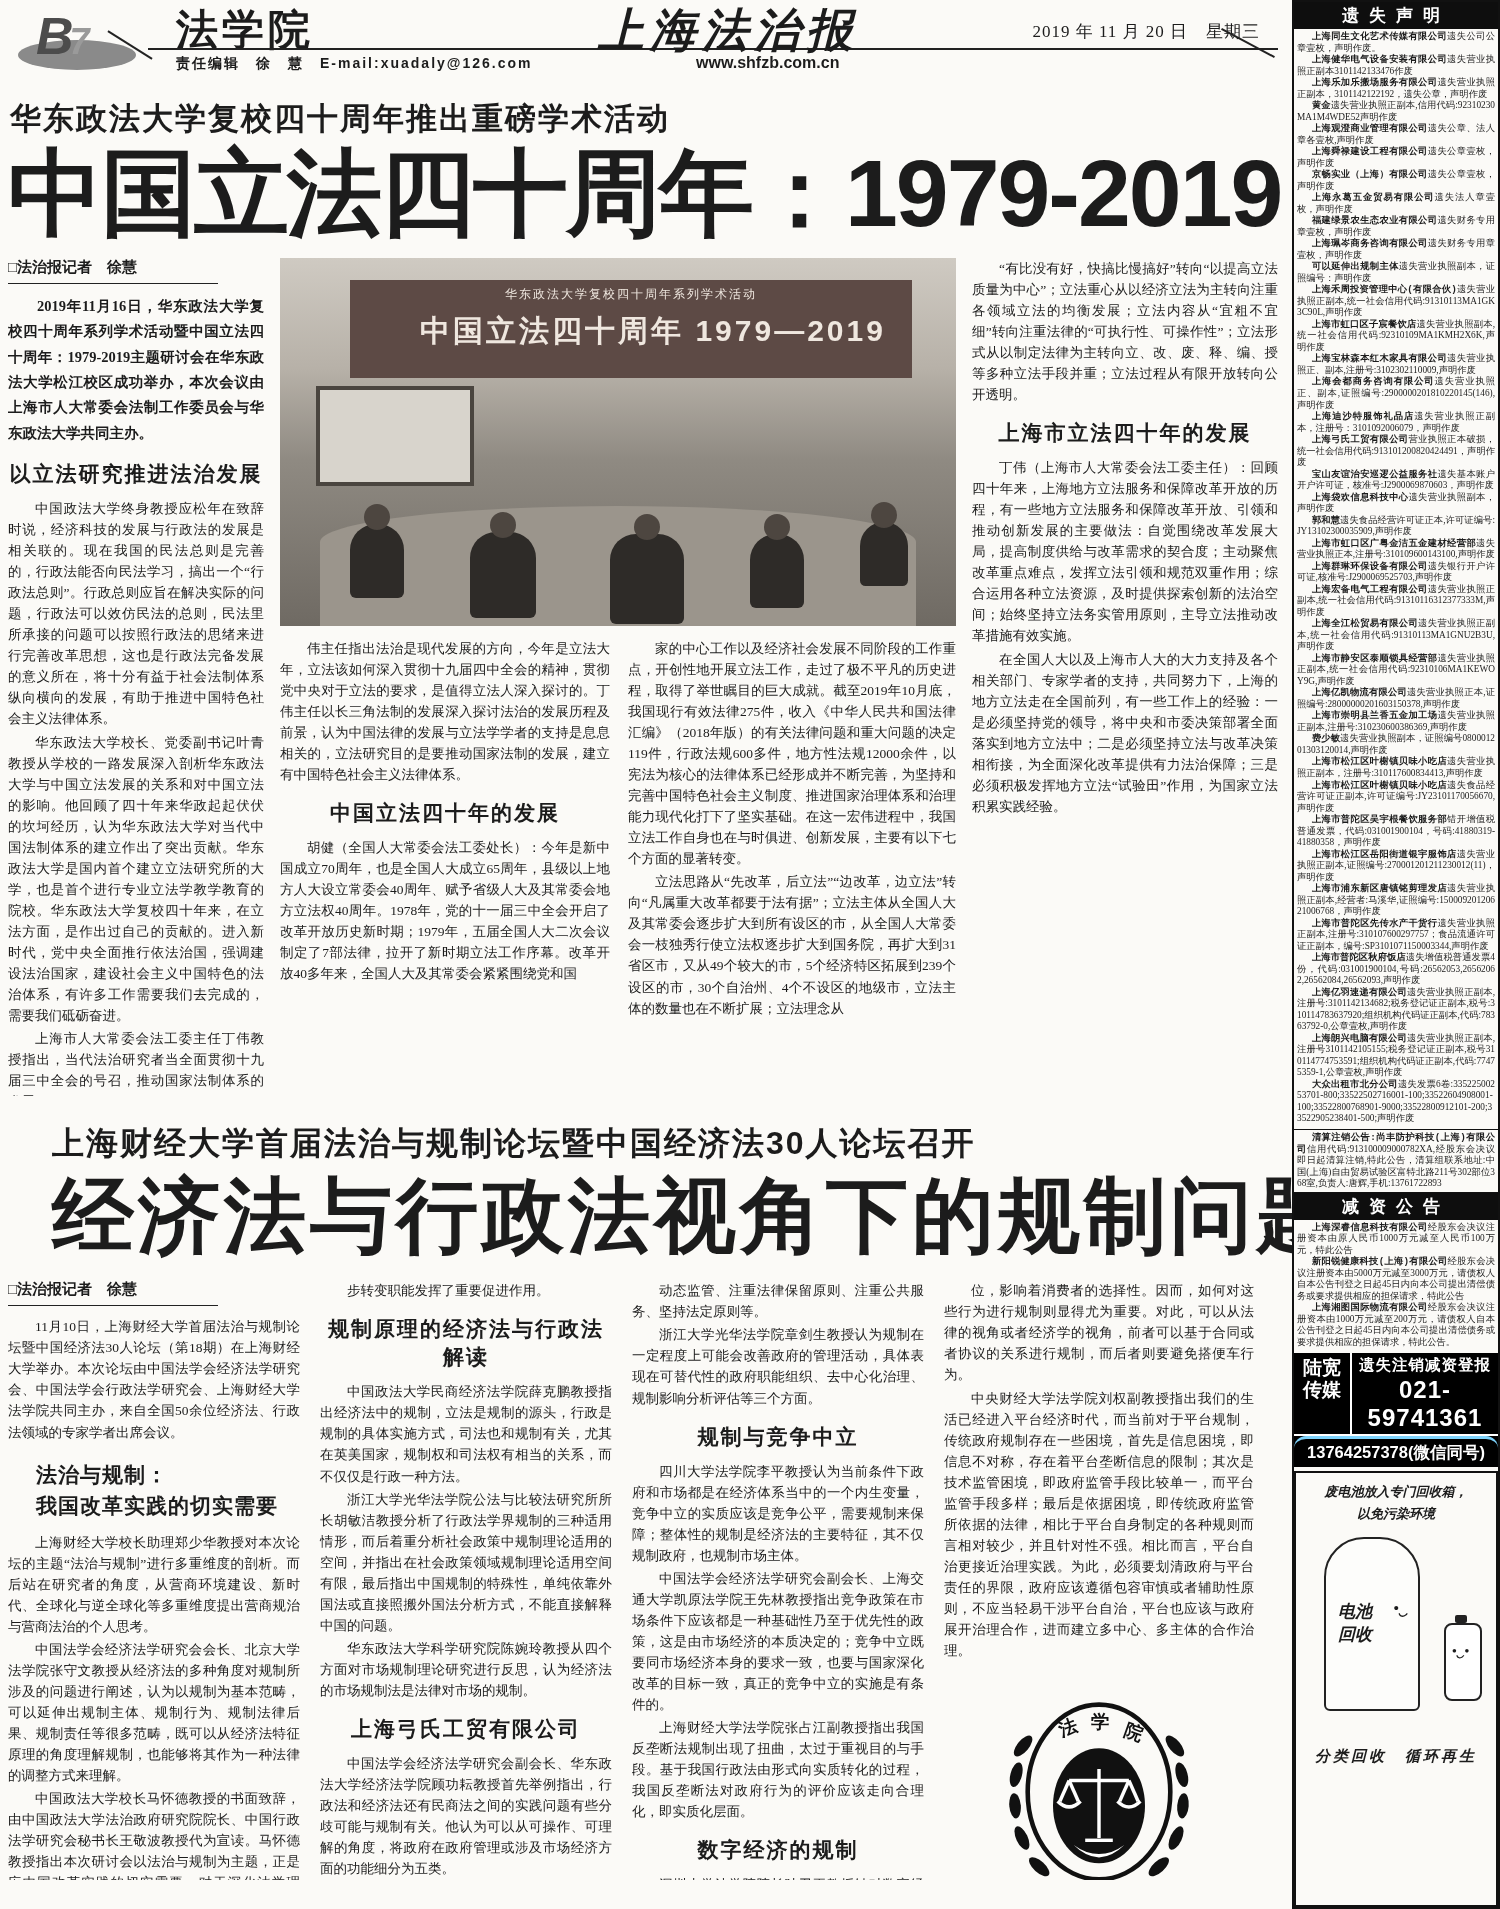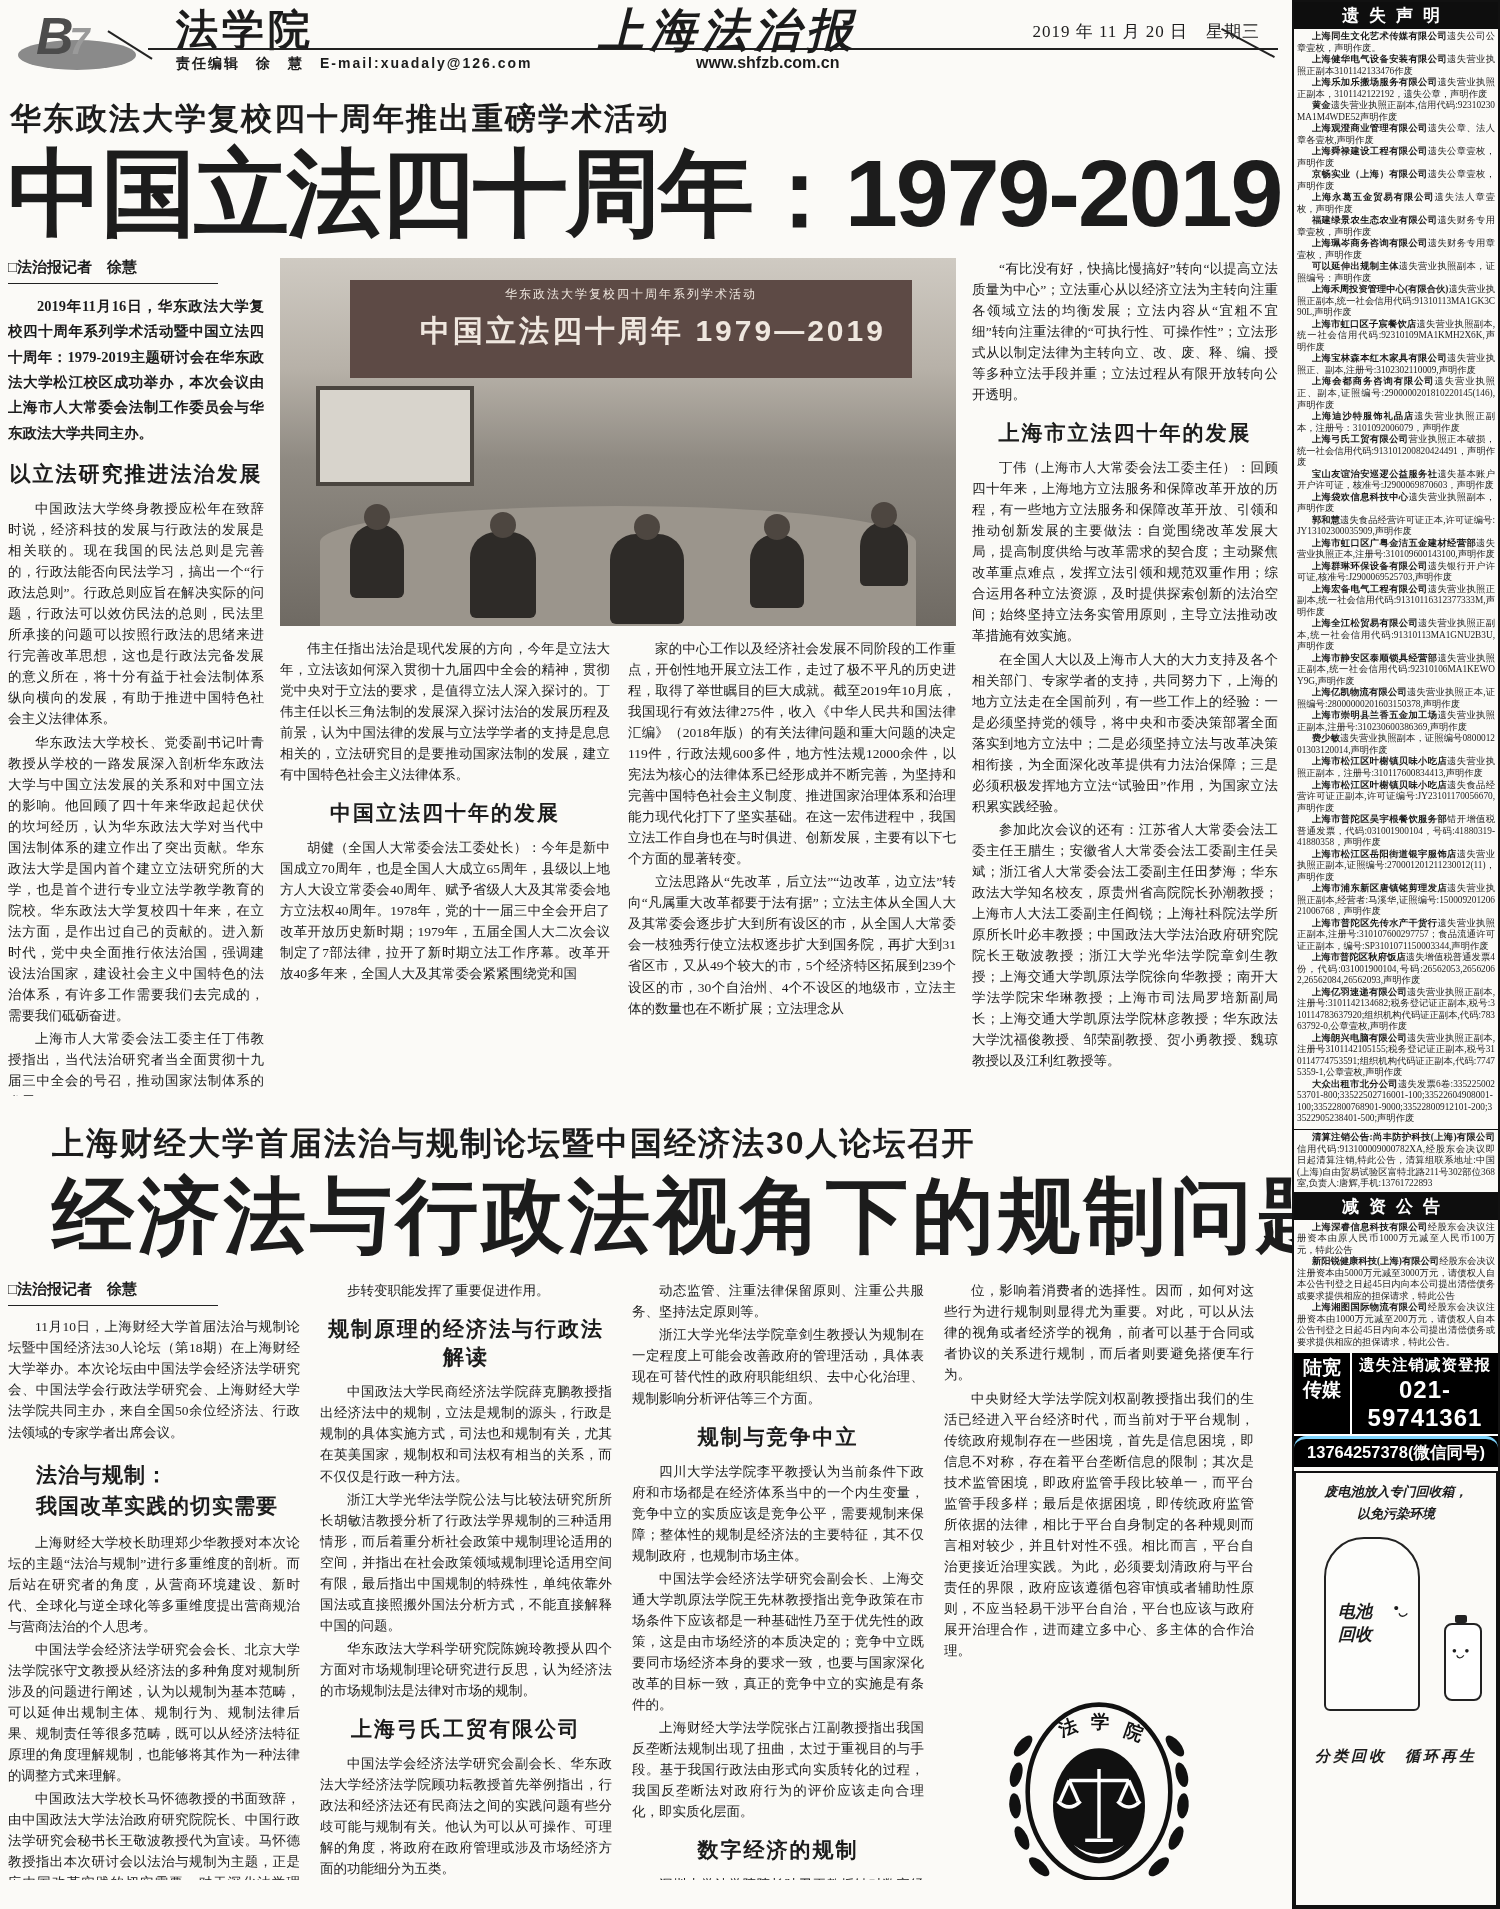--- a/index.html
+++ b/index.html
@@ -48,21 +48,21 @@
   .a2c:last-child{margin-right:0;width:310px;}
   
   .blk-p{font-size:13.5px;line-height:1.56;text-align:justify;text-indent:2em;margin:0 0 2px 0;}
   .blk-lead{font-size:14.5px;font-weight:bold;line-height:1.75;text-align:justify;text-indent:2em;margin:0 0 4px 0;}
   .blk-sub{font-family:"Liberation Sans",sans-serif;font-weight:bold;font-size:21px;text-align:center;letter-spacing:2px;margin:14px 0 10px 0;text-indent:0;}
   .blk-sub2{font-family:"Liberation Sans",sans-serif;font-weight:bold;font-size:21px;text-align:left;letter-spacing:1px;margin:16px 0 10px 28px;line-height:1.5;white-space:pre-line;}
   
   .sb-head{background:#0e0e0e;color:#fff;font-family:"Liberation Sans",sans-serif;font-weight:900;font-size:17px;text-align:center;letter-spacing:10px;padding:2px 0;flex:none;}
   .sb-notices{padding:2px 3px;flex:none;}
   .notice{font-size:9.3px;line-height:1.24;text-align:justify;text-indent:1.6em;margin:0;word-break:break-all;}
-  .notice b{font-family:Liberation Serif, serif;}
+  .notice b{font-family:Liberation Mono, monospace;}
   .sb-box{border-top:1.5px solid #111;border-bottom:1.5px solid #111;padding:2px 3px;margin-top:2px;flex:none;}
   .ad{flex:none;margin-top:3px;background:#000;color:#fff;font-family:"Liberation Sans",sans-serif;}
   .ad-top{display:flex;align-items:stretch;border-bottom:2px solid #fff;}
   .ad-brand{width:52px;border-right:2px solid #fff;text-align:center;font-weight:900;font-size:19px;line-height:1.15;padding:4px 2px;}
   .ad-right{flex:1;text-align:center;padding:2px 0;}
   .ad-line1{font-weight:900;font-size:15.5px;letter-spacing:1px;}
   .ad-phone{font-weight:900;font-size:24px;letter-spacing:1px;}
   .ad-bottom{text-align:center;font-weight:900;font-size:16.5px;padding:3px 0;border-top:3px solid #7dd3fc;border-radius:12px;}
   .battery{flex:1;border:2.5px solid #111;margin-top:4px;padding:8px 6px 6px 6px;display:flex;flex-direction:column;align-items:center;font-style:italic;}
   .bat-note{font-size:13px;line-height:1.7;text-align:center;font-weight:bold;}
@@ -150,21 +150,20 @@
               <div class="blk blk-p">立法思路从“先改革，后立法”“边改革，边立法”转向“凡属重大改革都要于法有据”；立法主体从全国人大及其常委会逐步扩大到所有设区的市，从全国人大常委会一枝独秀行使立法权逐步扩大到国务院，再扩大到31省区市，又从49个较大的市，5个经济特区拓展到239个设区的市，30个自治州、4个不设区的地级市，立法主体的数量也在不断扩展；立法理念从</div>
             </div>
         </div>
       </div>
       <div class="a1c4">
 
       <div class="blk blk-p">“有比没有好，快搞比慢搞好”转向“以提高立法质量为中心”；立法重心从以经济立法为主转向注重各领域立法的均衡发展；立法内容从“宜粗不宜细”转向注重法律的“可执行性、可操作性”；立法形式从以制定法律为主转向立、改、废、释、编、授等多种立法手段并重；立法过程从有限开放转向公开透明。</div>
           <div class="blk blk-sub">上海市立法四十年的发展</div>
           <div class="blk blk-p">丁伟（上海市人大常委会法工委主任）：回顾四十年来，上海地方立法服务和保障改革开放的历程，有一些地方立法服务和保障改革开放、引领和推动创新发展的主要做法：自觉围绕改革发展大局，提高制度供给与改革需求的契合度；主动聚焦改革重点难点，发挥立法引领和规范双重作用；综合运用各种立法资源，及时提供探索创新的法治空间；始终坚持立法务实管用原则，主导立法推动改革措施有效实施。</div>
           <div class="blk blk-p">在全国人大以及上海市人大的大力支持及各个相关部门、专家学者的支持，共同努力下，上海的地方立法走在全国前列，有一些工作上的经验：一是必须坚持党的领导，将中央和市委决策部署全面落实到地方立法中；二是必须坚持立法与改革决策相衔接，为全面深化改革提供有力法治保障；三是必须积极发挥地方立法“试验田”作用，为国家立法积累实践经验。</div>
-          <div class="blk blk-p">参加此次会议的还有：江苏省人大常委会法工委主任王腊生；安徽省人大常委会法工委副主任吴斌；浙江省人大常委会法工委副主任田梦海；华东政法大学知名校友，原贵州省高院院长孙潮教授；上海市人大法工委副主任阎锐；上海社科院法学所原所长叶必丰教授；中国政法大学法治政府研究院院长王敬波教授；浙江大学光华法学院章剑生教授；上海交通大学凯原法学院徐向华教授；南开大学法学院宋华琳教授；上海市司法局罗培新副局长；上海交通大学凯原法学院林彦教授；华东政法大学沈福俊教授、邹荣副教授、贺小勇教授、魏琼教授以及江利红教授等。</div>
         </div>
     </div>
 
     <div class="kicker2">上海财经大学首届法治与规制论坛暨中国经济法30人论坛召开</div>
     <div class="headline2">经济法与行政法视角下的规制问题</div>
 
     <div class="a2body">
       <div class="a2c">
         <div class="byline">□法治报记者　徐慧</div>
         <div>

